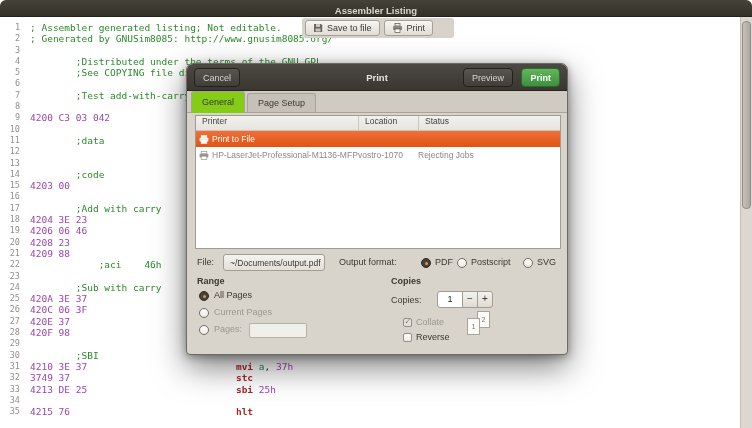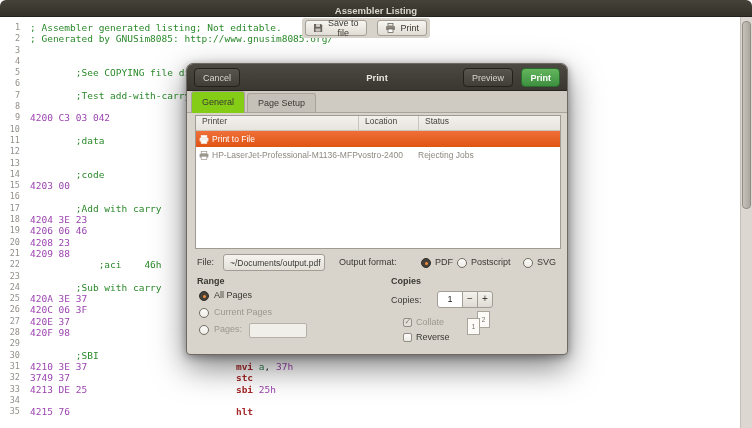--- a/index.html
+++ b/index.html
@@ -18,22 +18,22 @@
   .gut{flex:none;width:20px;text-align:right;color:#94908a;font-size:8.5px;line-height:11.5px}
   .ct{white-space:pre;padding-left:10px}
   .tk-com{color:#2b8a2b}
   .tk-addr{color:#9c44b0}
   .tk-kw{color:#a52a2a;font-weight:bold}
   .tk-lbl{color:#16489e;font-weight:bold}
   .tk-reg{color:#2e7d52}
   .tk-num{color:#9c44b0}
   .tk-pl,.tk-pad{color:#1c1c1c}
 
-  .toolbar{position:absolute;left:302px;top:18px;width:128px;height:20px;background:#d7d3cb;
-    border-radius:3px;display:flex;align-items:center;gap:10px;padding:0 3px}
+  .toolbar{position:absolute;left:302px;top:18px;width:152px;height:20px;background:#d7d3cb;
+    border-radius:3px;display:flex;align-items:center;gap:4px;padding:0 3px}
   .tbtn{height:16px;display:flex;align-items:center;gap:4px;padding:0 7px;
     background:linear-gradient(#f8f6f2,#e0dcd5);border:1px solid #a49f97;border-radius:3px;
     font-family:"Liberation Sans",sans-serif;font-size:9px;color:#3a3832;cursor:default}
   .tbtn .icon{display:flex;align-items:center}
 
   .vscroll{position:absolute;right:0;top:17px;bottom:0;width:12px;background:#dcd8d1;border-left:1px solid #c3bfb7}
   .vthumb{position:absolute;left:1px;top:4px;width:9px;height:188px;
     background:linear-gradient(90deg,#c6c2ba,#aba79f);border:1px solid #918d85;border-radius:4px}
 
   
@@ -124,21 +124,21 @@
         <div class="cl">
           <span class="gut">2</span>
           <span class="ct"><span class="tk-com">; Generated by GNUSim8085: http://www.gnusim8085.org/</span></span>
         </div>
         <div class="cl">
           <span class="gut">3</span>
           <span class="ct"><span class="tk-pad">        </span></span>
         </div>
         <div class="cl">
           <span class="gut">4</span>
-          <span class="ct"><span class="tk-pad">        </span></span>
+          <span class="ct"><span class="tk-pad">        </span><span class="tk-com">;Distributed under the terms of the GNU GPL.</span></span>
         </div>
         <div class="cl">
           <span class="gut">5</span>
           <span class="ct"><span class="tk-pad">        </span><span class="tk-com">;See COPYING file distributed with this software.</span></span>
         </div>
         <div class="cl">
           <span class="gut">6</span>
           <span class="ct"></span>
         </div>
         <div class="cl">
@@ -322,21 +322,21 @@
           </div>
           <div class="prow dim">
             <span class="picon">
               <svg width="10" height="9" viewBox="0 0 10 9">
                 <rect x="2.2" y="0.4" width="5.6" height="2.4" fill="#fff" stroke="currentColor" stroke-width="0.7"></rect>
                 <rect x="0.6" y="2.8" width="8.8" height="3.6" rx="0.7" fill="currentColor"></rect>
                 <rect x="2.2" y="5.2" width="5.6" height="3.2" fill="#fff" stroke="currentColor" stroke-width="0.7"></rect>
               </svg>
             </span>
             <span>HP-LaserJet-Professional-M1136-MFP</span>
-            <span>vostro-2400</span>
+            <span>vostro-1070</span>
             <span>Rejecting Jobs</span>
           </div>
         </div>
     </div>
 
     <span class="lbl" style="left:10px;top:193px">File:</span>
     <button class="fbtn">~/Documents/output.pdf</button>
     <span class="lbl" style="left:152px;top:193px">Output format:</span>
 
     <span class="rad on" style="left:234px;top:194px"></span>

